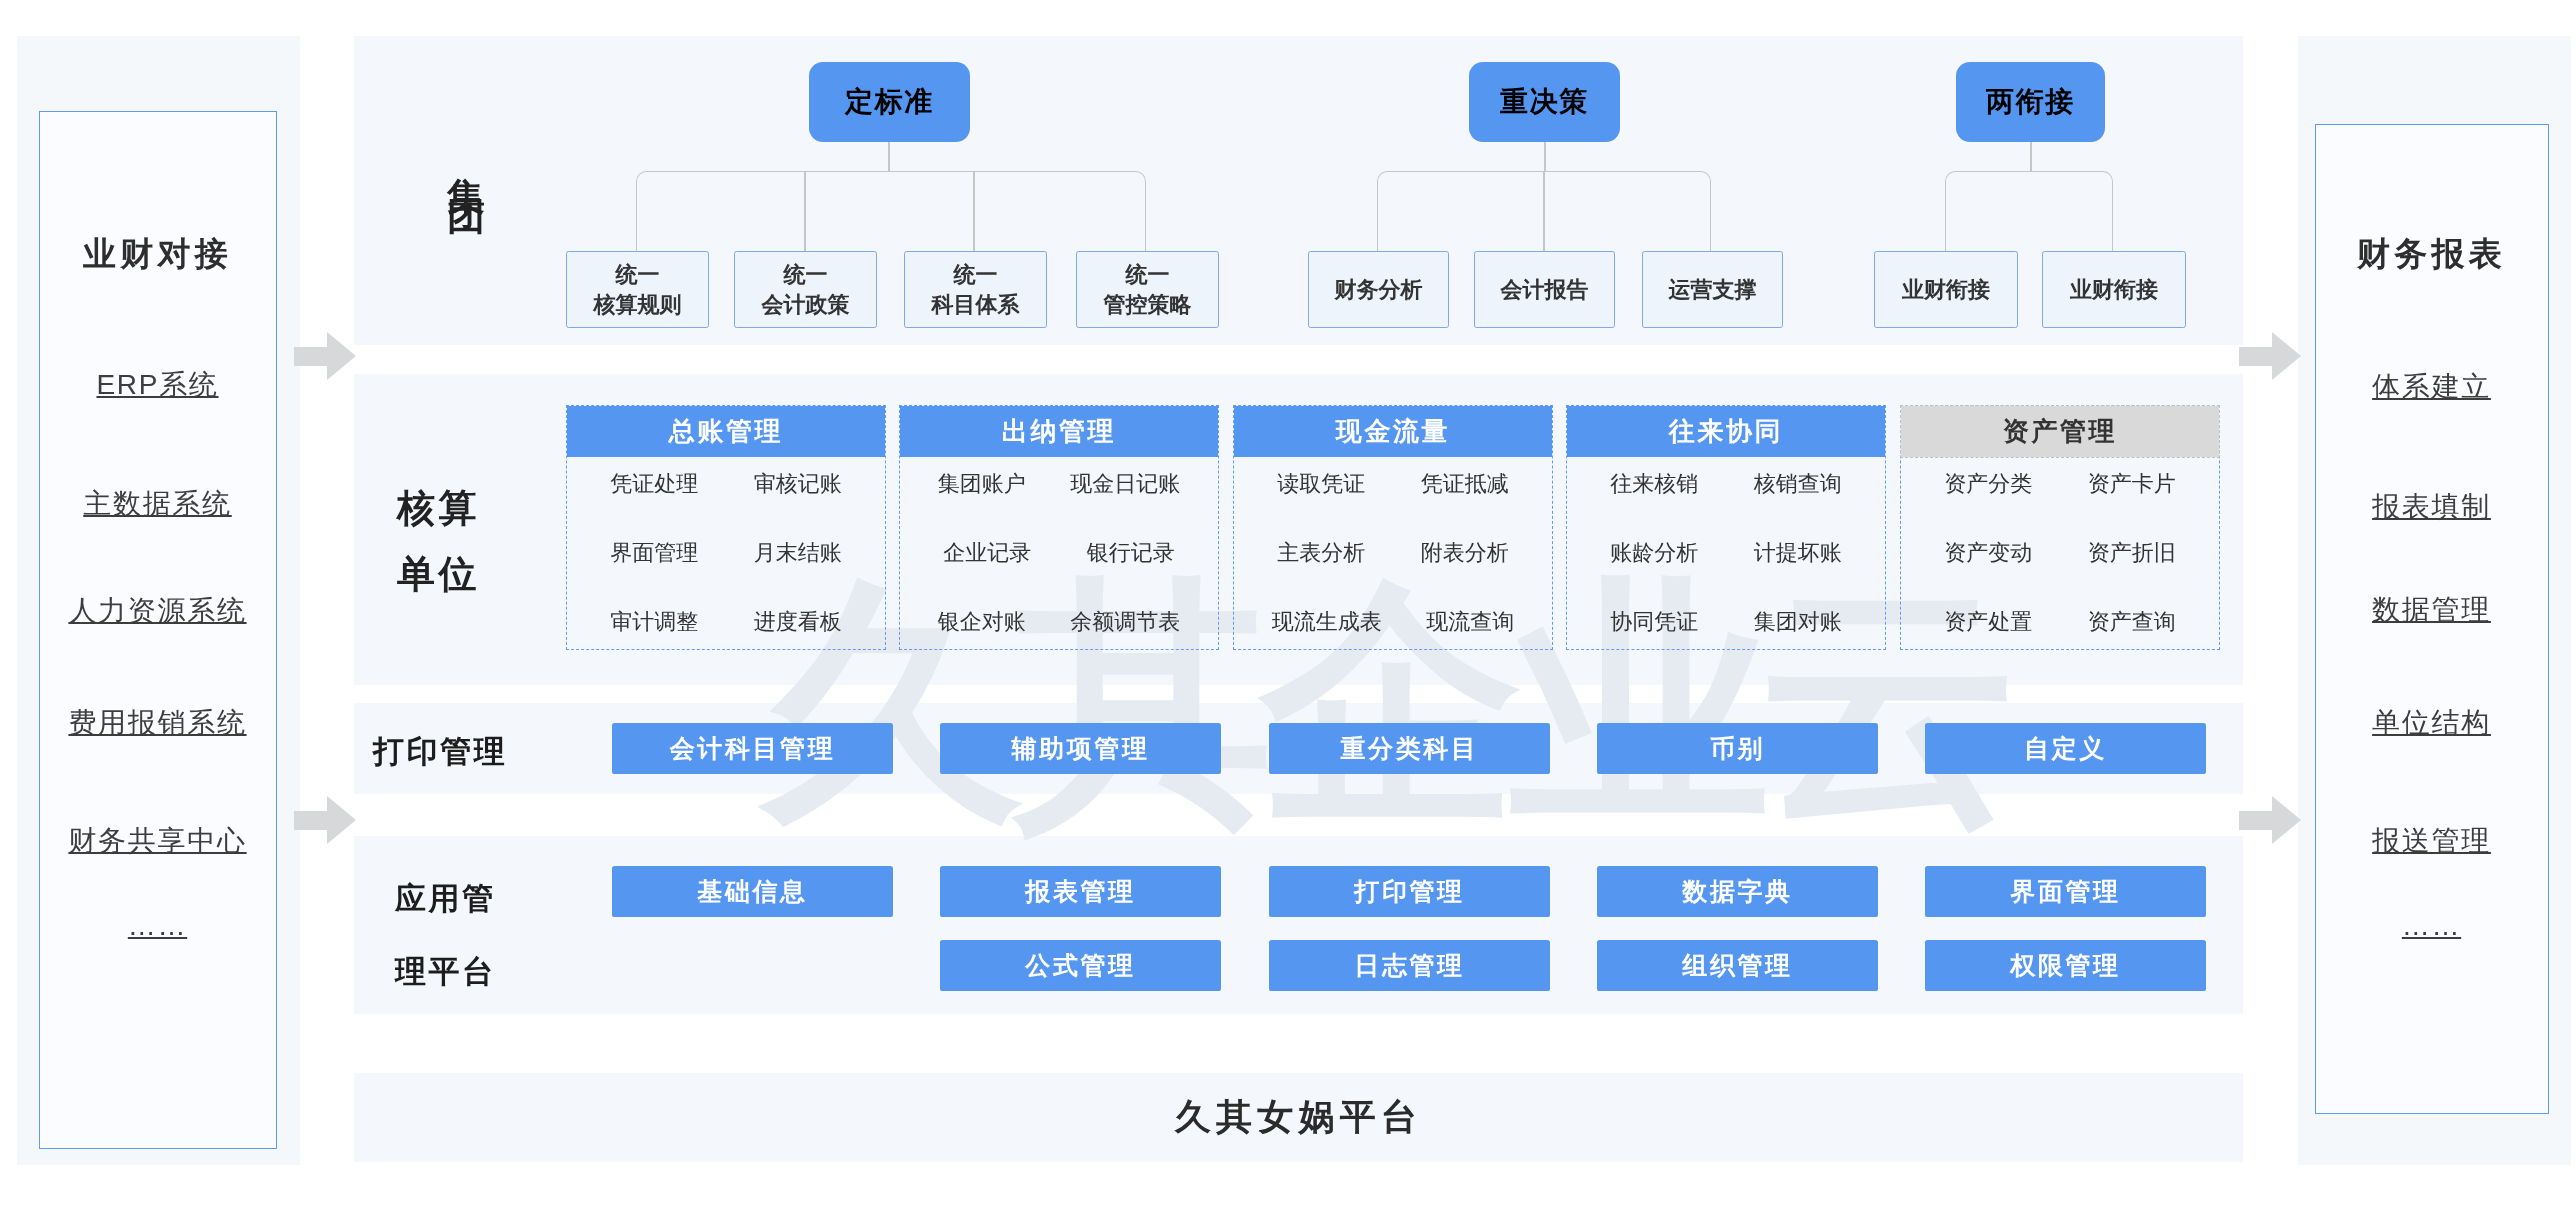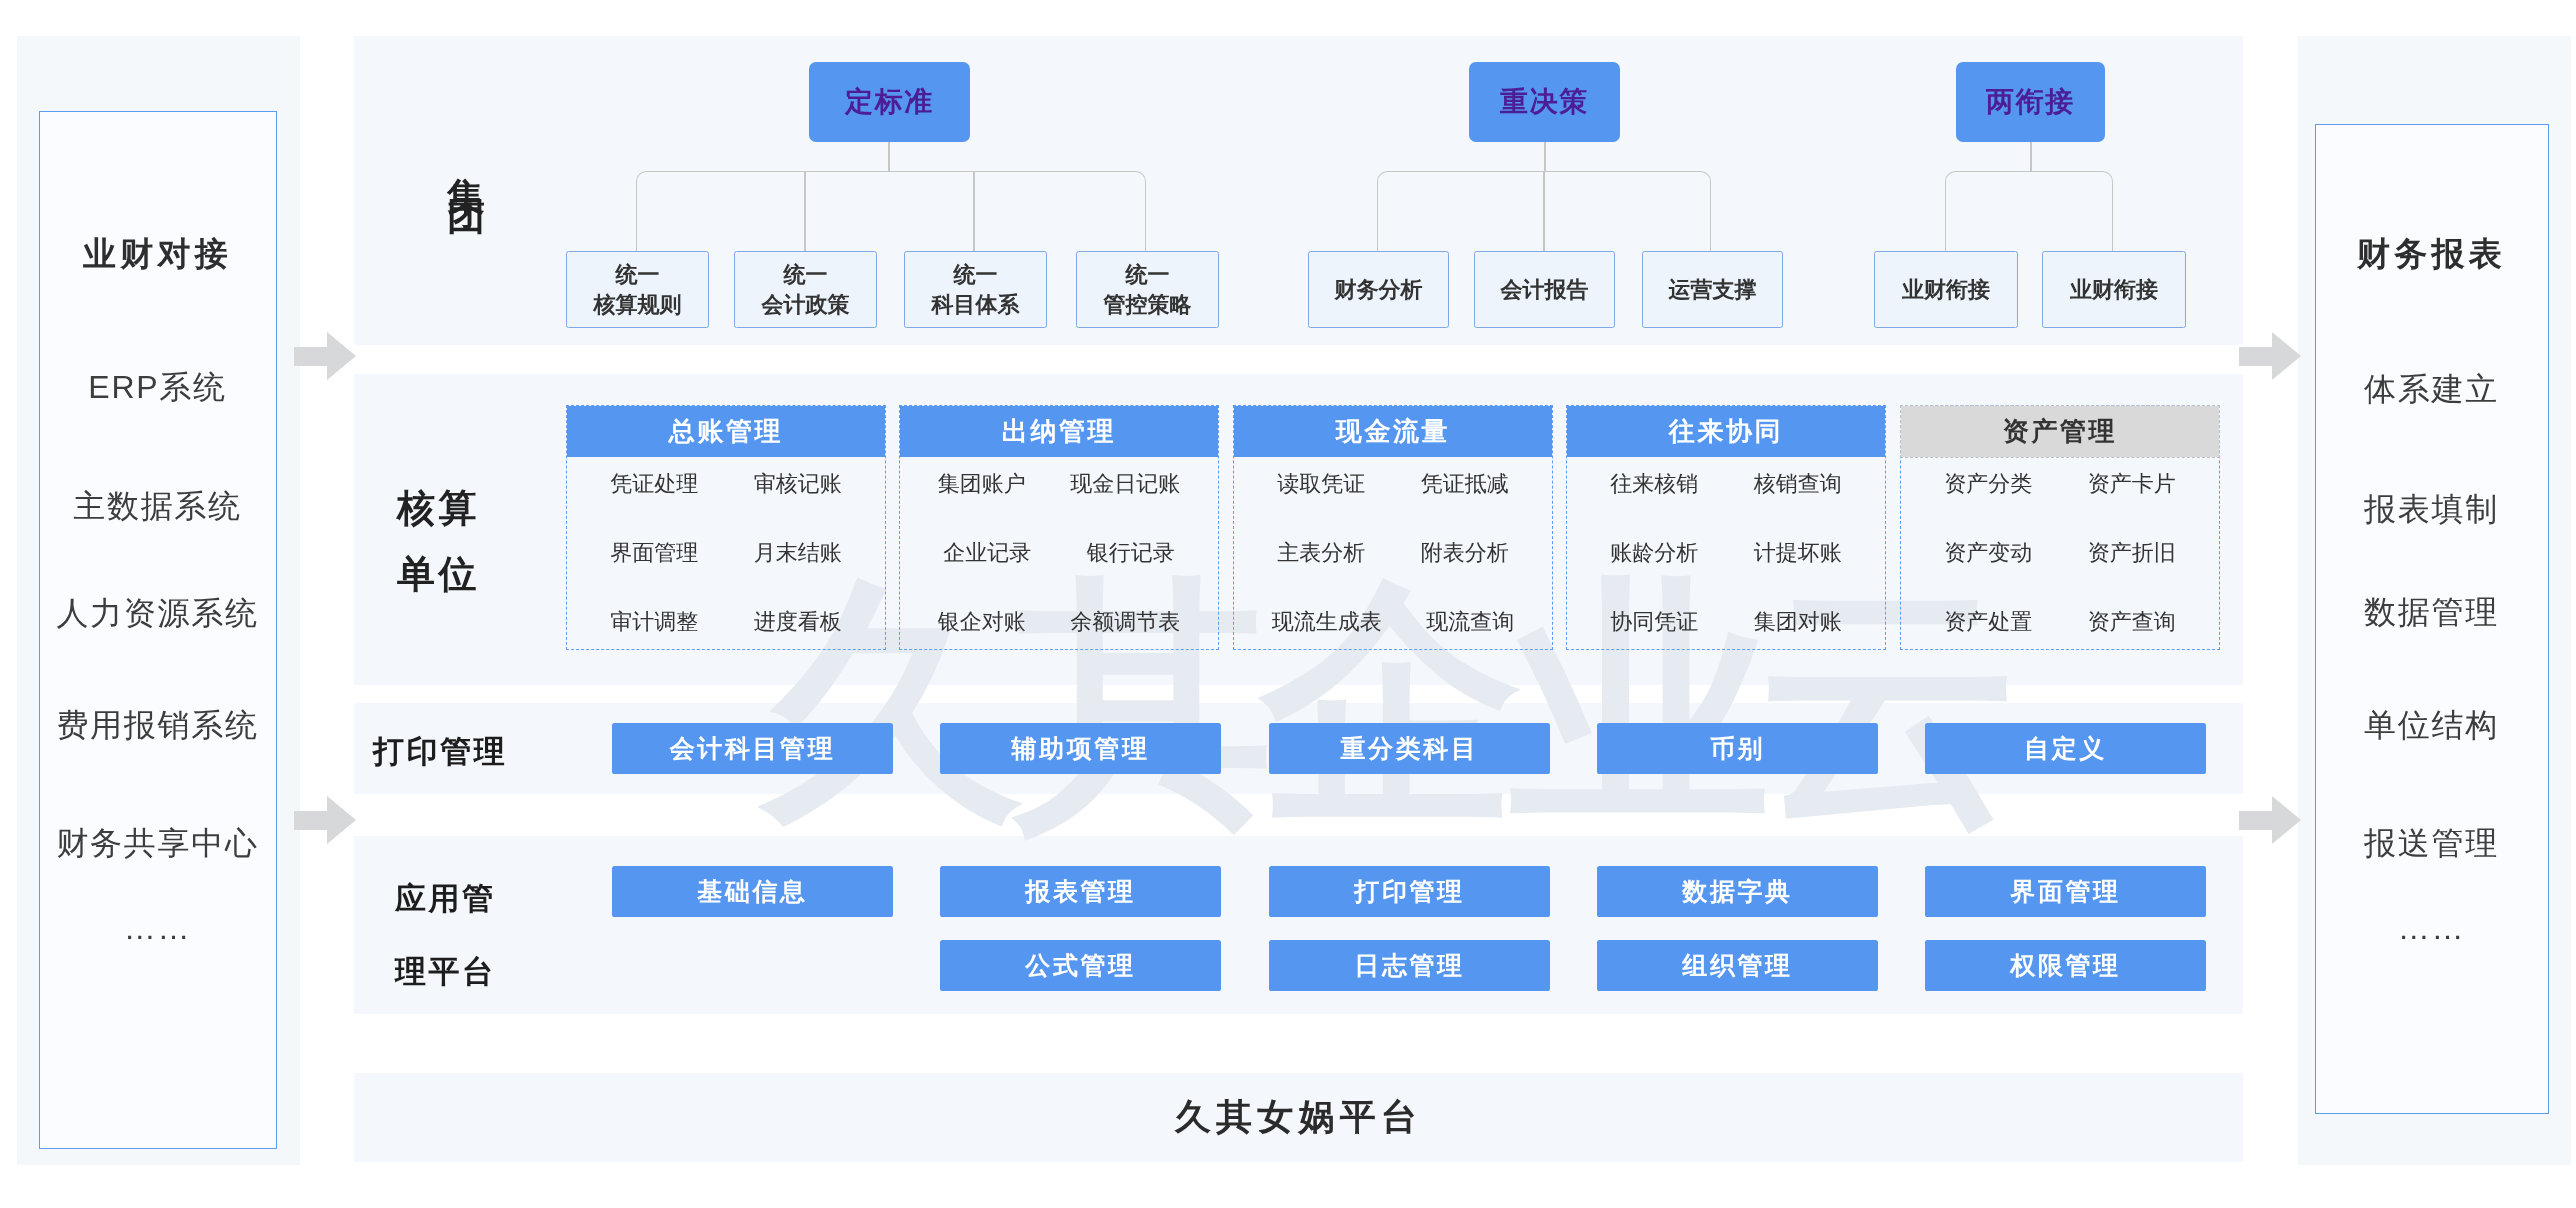--- a/index.html
+++ b/index.html
@@ -9,32 +9,32 @@
   
   .panel{position:absolute;top:36px;height:1129px;background:#f5f8fb;}
   .panel.left{left:16.5px;width:283px;}
   .panel.right{left:2298px;width:273px;}
   .panel-inner{position:absolute;background:#fafcff;border:1.7px solid #5e9cf2;}
   .panel.left .panel-inner{left:22px;top:75px;width:236px;height:1036px;}
   .panel.right .panel-inner{left:16.5px;top:88px;width:232px;height:988px;}
   .panel-title{position:absolute;left:0;width:100%;text-align:center;
     font-size:33px;font-weight:bold;color:#2e2e2e;letter-spacing:4.3px;}
   .panel-item{position:absolute;left:0;width:100%;text-align:center;
-    font-size:32px;color:#3d3d3d;letter-spacing:1.7px;}
+    font-size:28px;color:#3d3d3d;letter-spacing:1.7px;text-decoration:underline;}
 
   
   .sec{position:absolute;left:354px;width:1889px;background:#f4f8fd;}
 
   
   .group-sec{top:36px;height:309px;}
   .vlabel{position:absolute;left:86px;top:111px;writing-mode:vertical-lr;
     font-size:38px;font-weight:bold;color:#222;letter-spacing:22.6px;z-index:1;}
-  .pbox{position:absolute;top:26px;height:80px;background:#5596f0;border-radius:7px;
+  .pbox{position:absolute;top:26px;height:80px;background:#5596f0;border-radius:14px;
     display:flex;align-items:center;justify-content:center;
-    color:#4c1d95;font-size:28px;font-weight:bold;letter-spacing:1.7px;z-index:1;}
+    color:#000000;font-size:28px;font-weight:bold;letter-spacing:1.7px;z-index:1;}
   .cbox{position:absolute;top:215px;height:75px;background:#edf4fb;border:1.7px solid #7fa9e6;border-radius:2.6px;
     display:flex;align-items:center;justify-content:center;text-align:center;
     color:#333;font-size:22px;font-weight:bold;line-height:1.35;white-space:pre-line;z-index:1;}
   .stem{position:absolute;top:106px;width:1.7px;height:29.5px;background:#c6c6c6;z-index:1;}
   .rail{position:absolute;top:135px;height:80px;border:1.7px solid #c6c6c6;border-bottom:none;
     border-radius:10.4px 10.4px 0 0;box-sizing:border-box;z-index:1;}
   .stub{position:absolute;top:135px;width:1.7px;height:80px;background:#c6c6c6;z-index:1;}
 
   
   .acct-sec{top:374px;height:311px;}

